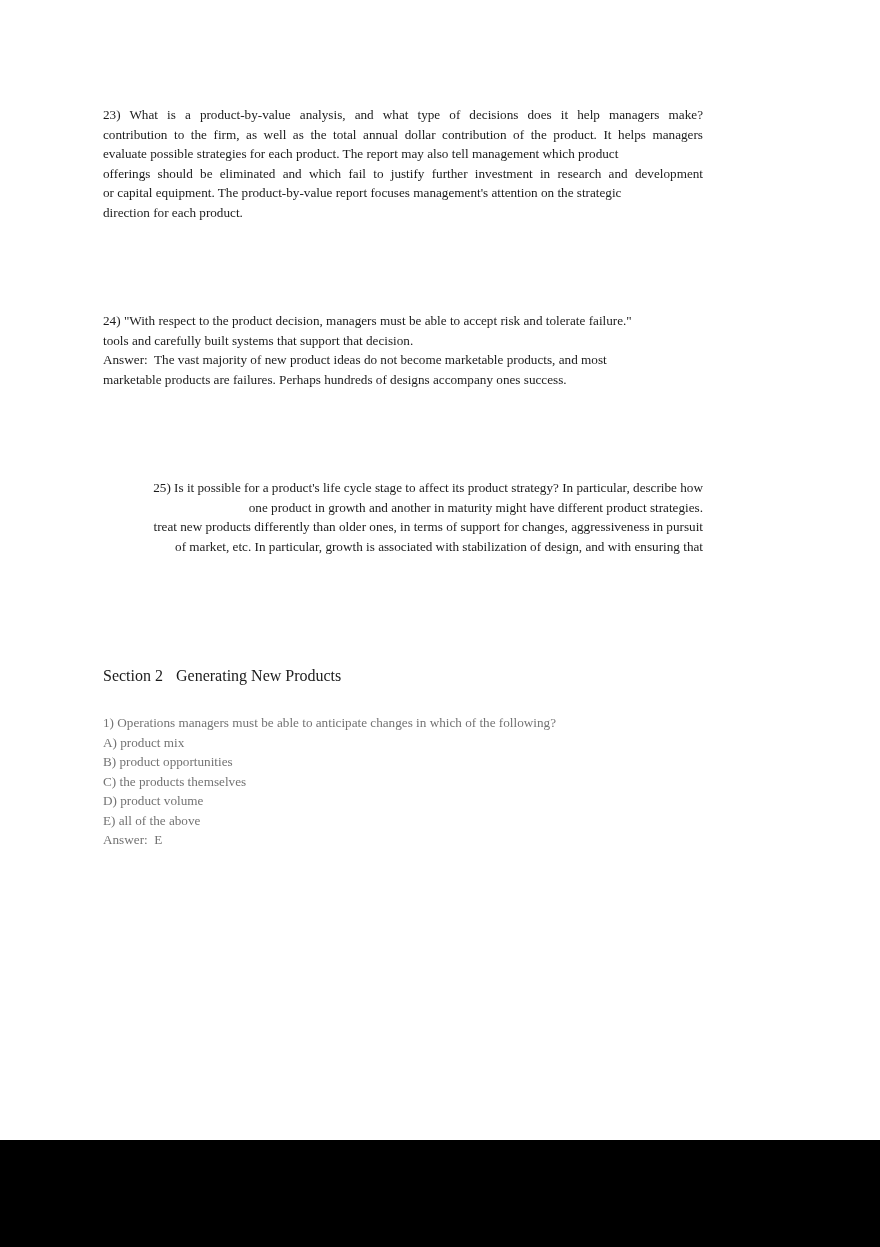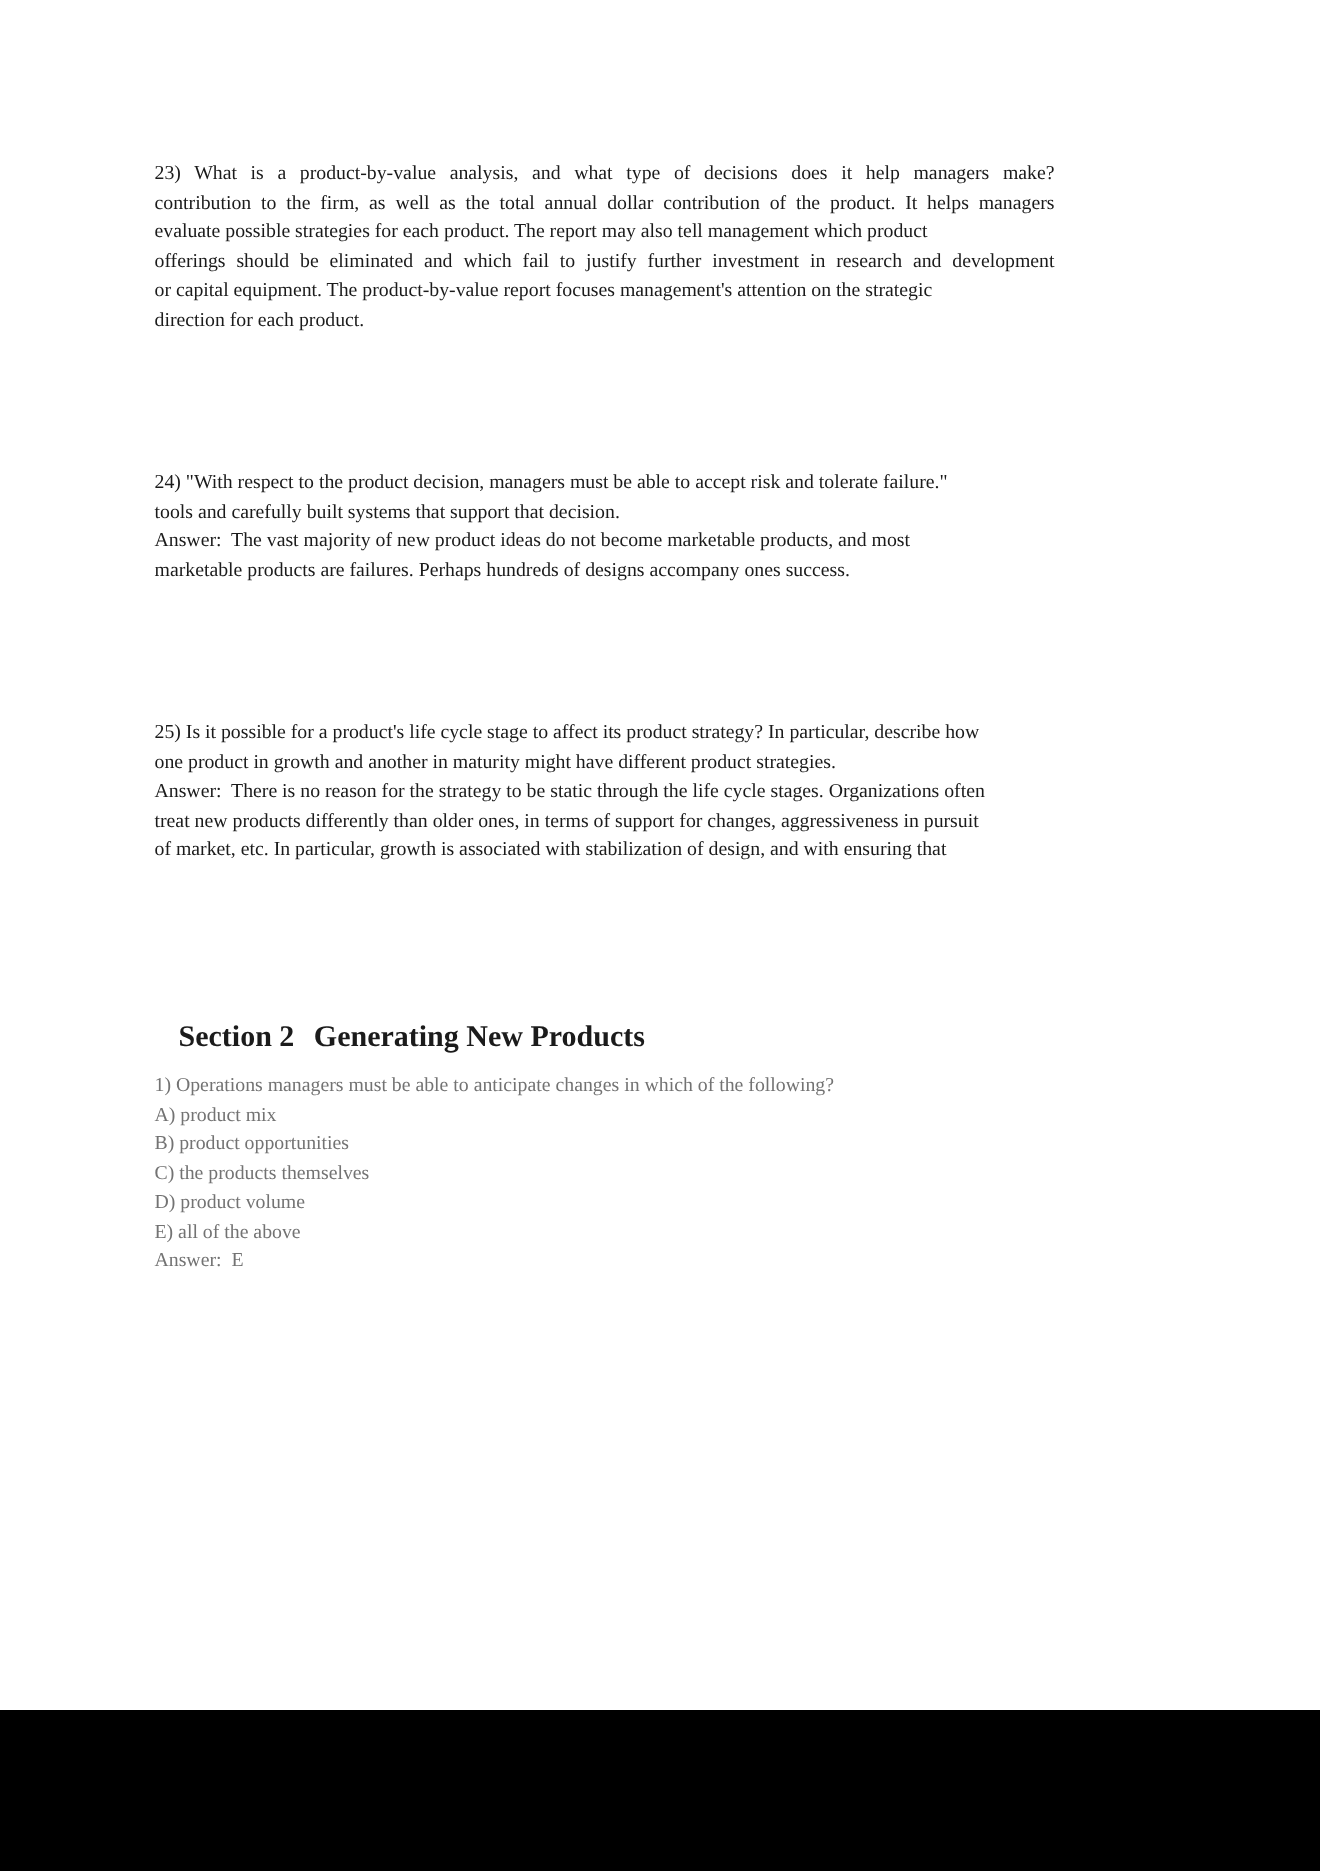--- a/index.html
+++ b/index.html
@@ -32,29 +32,29 @@
   }
   .qa-block .line.justified {
     white-space: normal;
     text-align: justify;
     text-align-last: justify;
     -moz-text-align-last: justify;
     text-justify: inter-word;
   }
   #q23 { top: 105px; }
   #q24 { top: 311px; }
-  #q25 { top: 478px; }
+  #q25 { top: 478px; text-align: right; }
   #q1  { top: 713px; }
   .section-heading {
     position: absolute;
     left: 103px;
     top: 664px;
-    margin: 16px;
-    font-size: 20px;
-    font-weight: bold;
+    margin: 0;
+    font-size: 16px;
+    font-weight: normal;
     line-height: 23px;
     color: #1b1b1b;
     white-space: pre;
   }
   .heading-gap {
     display: inline-block;
     width: 13px;
   }
   .bottom-bar {
     position: absolute;
@@ -81,21 +81,20 @@
   <section class="qa-block" id="q24" style="color: rgb(27, 27, 27);">
       <div class="line">24) "With respect to the product decision, managers must be able to accept risk and tolerate failure."</div>
       <div class="line">tools and carefully built systems that support that decision.</div>
       <div class="line">Answer:  The vast majority of new product ideas do not become marketable products, and most</div>
       <div class="line">marketable products are failures. Perhaps hundreds of designs accompany ones success.</div>
     </section>
 
   <section class="qa-block" id="q25" style="color: rgb(27, 27, 27);">
       <div class="line">25) Is it possible for a product's life cycle stage to affect its product strategy? In particular, describe how</div>
       <div class="line">one product in growth and another in maturity might have different product strategies.</div>
-      <div class="line">Answer:  There is no reason for the strategy to be static through the life cycle stages. Organizations often</div>
       <div class="line">treat new products differently than older ones, in terms of support for changes, aggressiveness in pursuit</div>
       <div class="line">of market, etc. In particular, growth is associated with stabilization of design, and with ensuring that</div>
     </section>
 
   <h2 class="section-heading" style="color: rgb(27, 27, 27);"><span>Section 2</span><span class="heading-gap"></span><span>Generating New Products</span></h2>
 
   <section class="qa-block" id="q1" style="color: #737373;">
       <div class="line">1) Operations managers must be able to anticipate changes in which of the following?</div>
       <div class="line">A) product mix</div>
       <div class="line">B) product opportunities</div>

